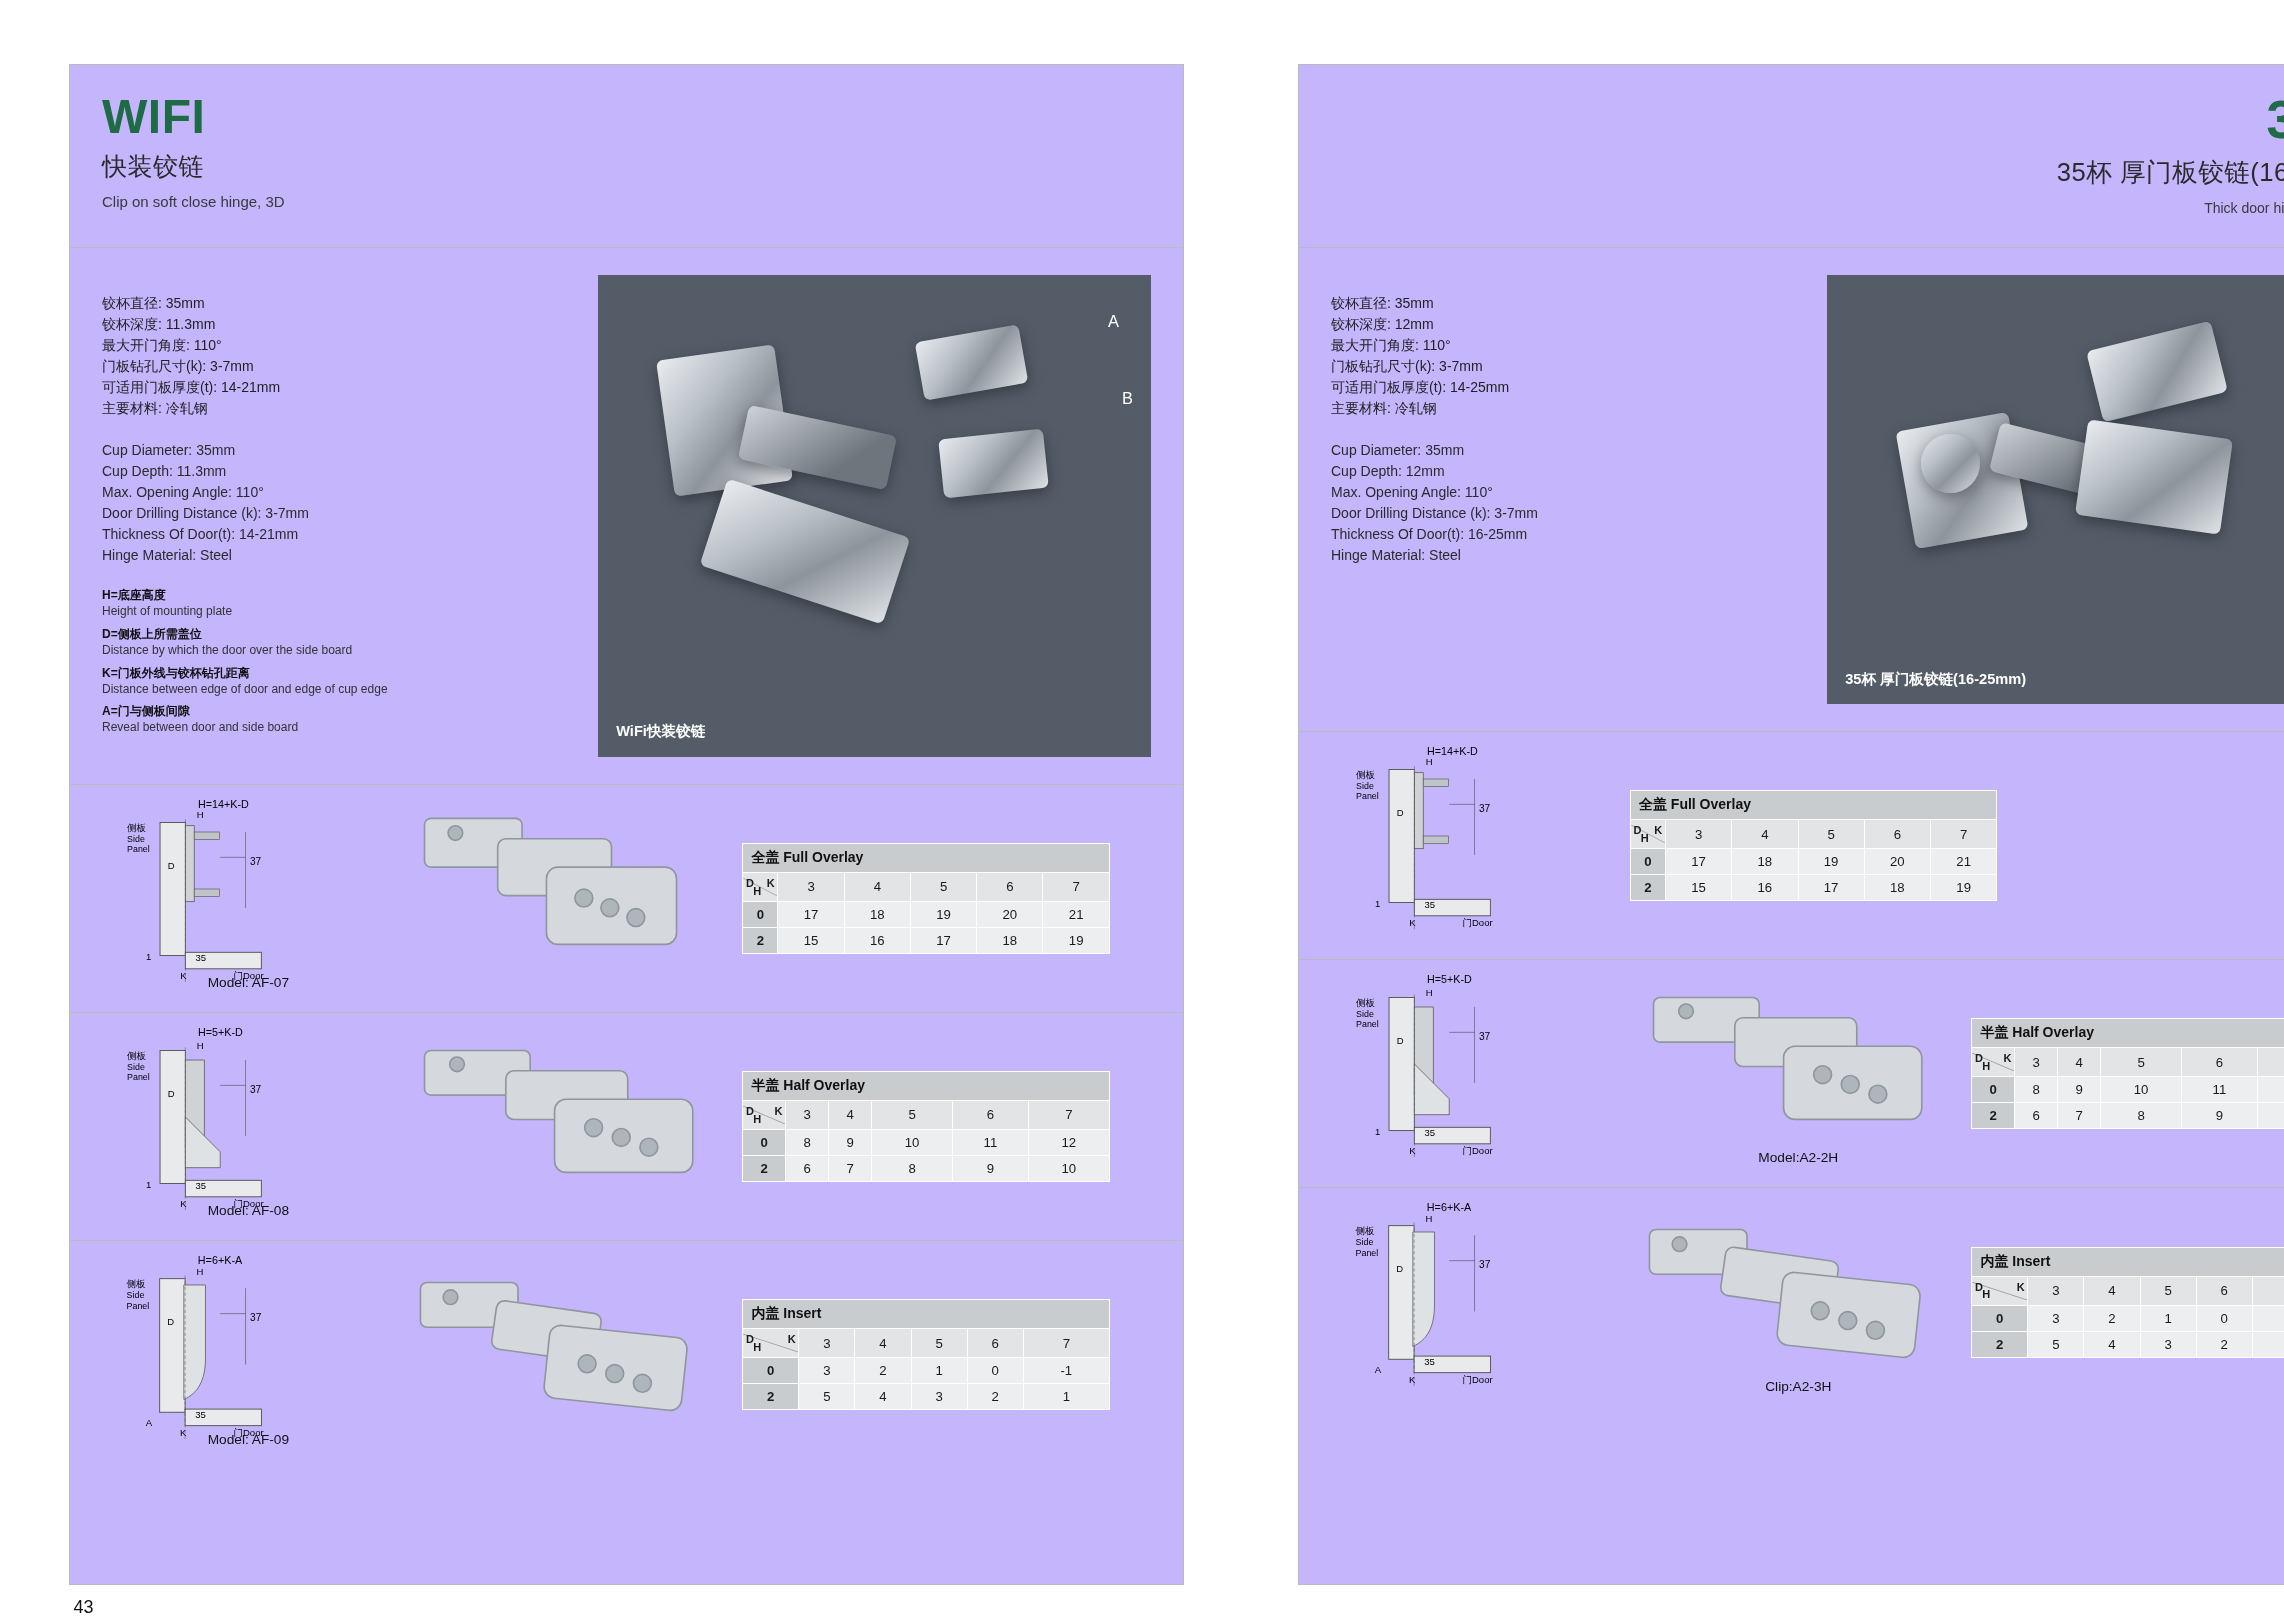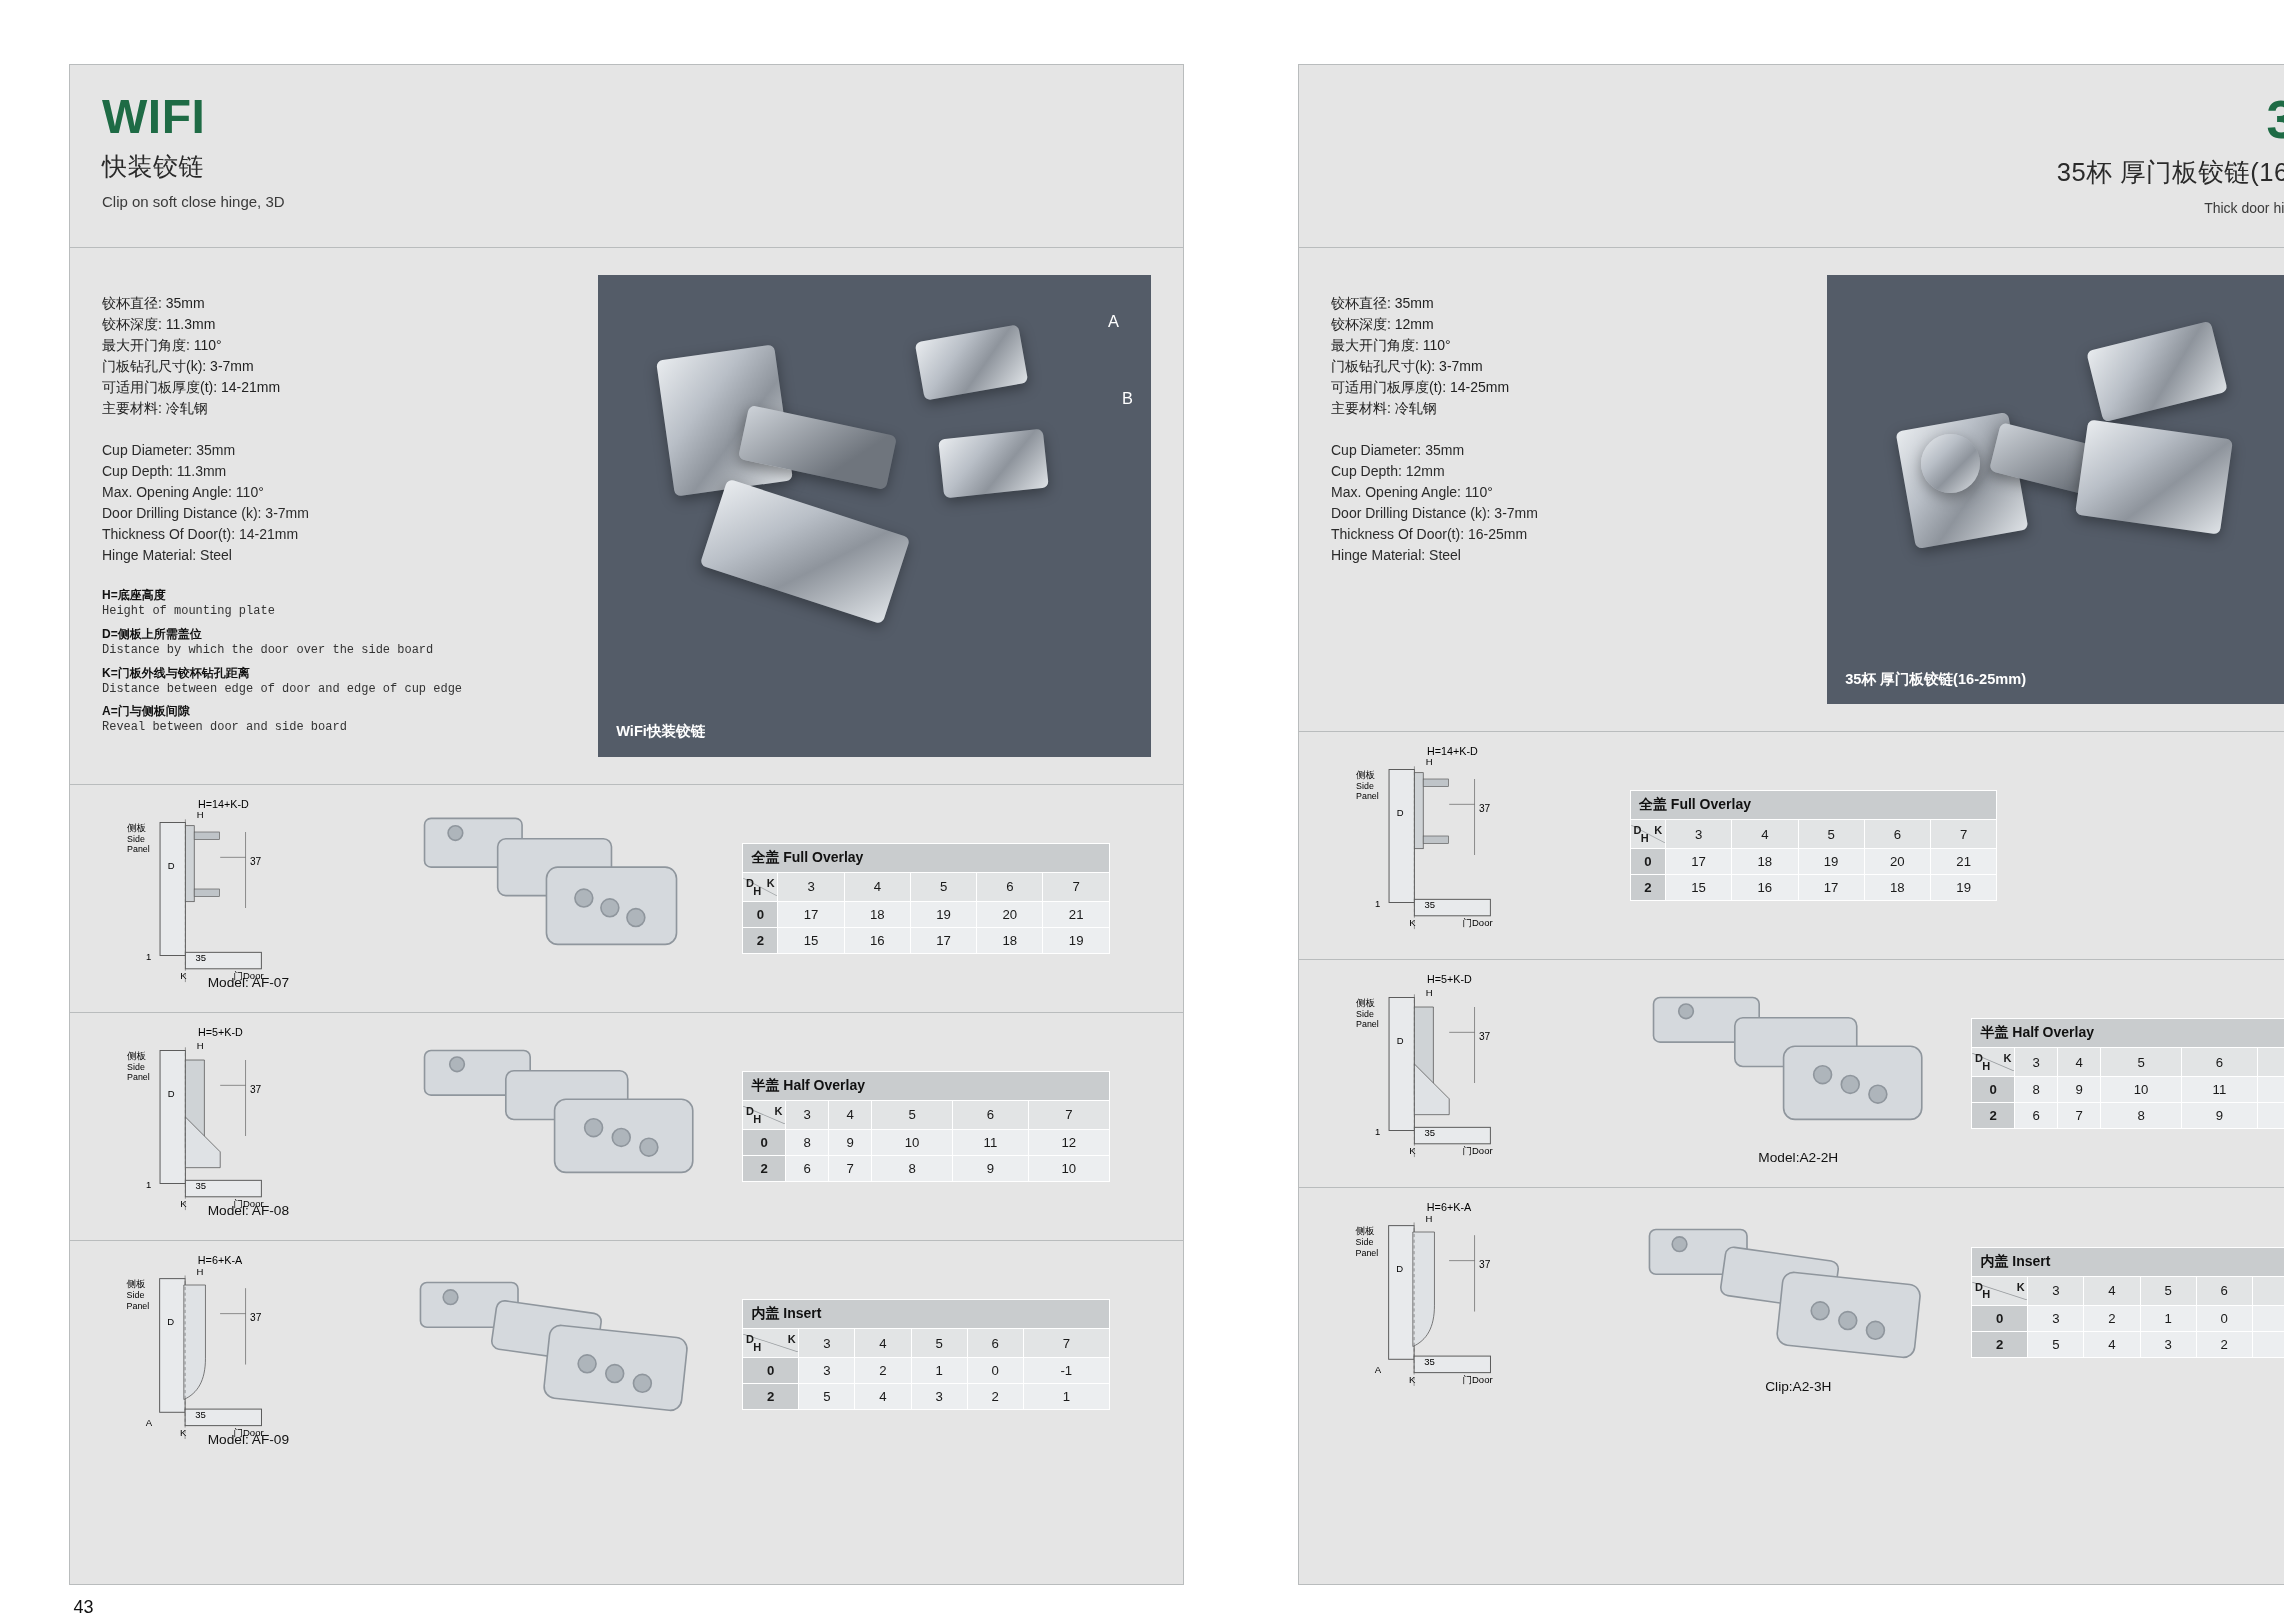--- a/index.html
+++ b/index.html
@@ -23,21 +23,21 @@
     flex: 1 1 0;
     position: relative;
     display: flex;
     flex-direction: column;
   }
   .page-inner {
     border: 1.4px solid #b9bcbd;
     flex: 1 1 auto;
     display: flex;
     flex-direction: column;
-    background: #e5e5e5;
+    background: #c4b5fd;
   }
   
   .hdr {
     height: 183px;
     border-bottom: 1.4px solid #b9bcbd;
     position: relative;
     padding: 27px 32px;
     display: flex;
     flex-direction: column;
   }
@@ -85,21 +85,20 @@
   }
   .spec-line.en { font-size: 14px; color: #2b2b2b; }
   .legend-item { margin-bottom: 6.4px; }
   .legend-cn {
     font-size: 12px; color: #111; font-weight: bold;
     line-height: 1.35;
   }
   .legend-en {
     font-size: 12px; color: #333;
     line-height: 1.35;
-    font-family: Liberation Mono, monospace;
   }
   .hero-photo {
     flex: 1 1 auto;
     margin-left: 13.7px;
     background: #545c68;
     position: relative;
     overflow: hidden;
   }
   .photo-caption {
     position: absolute;

